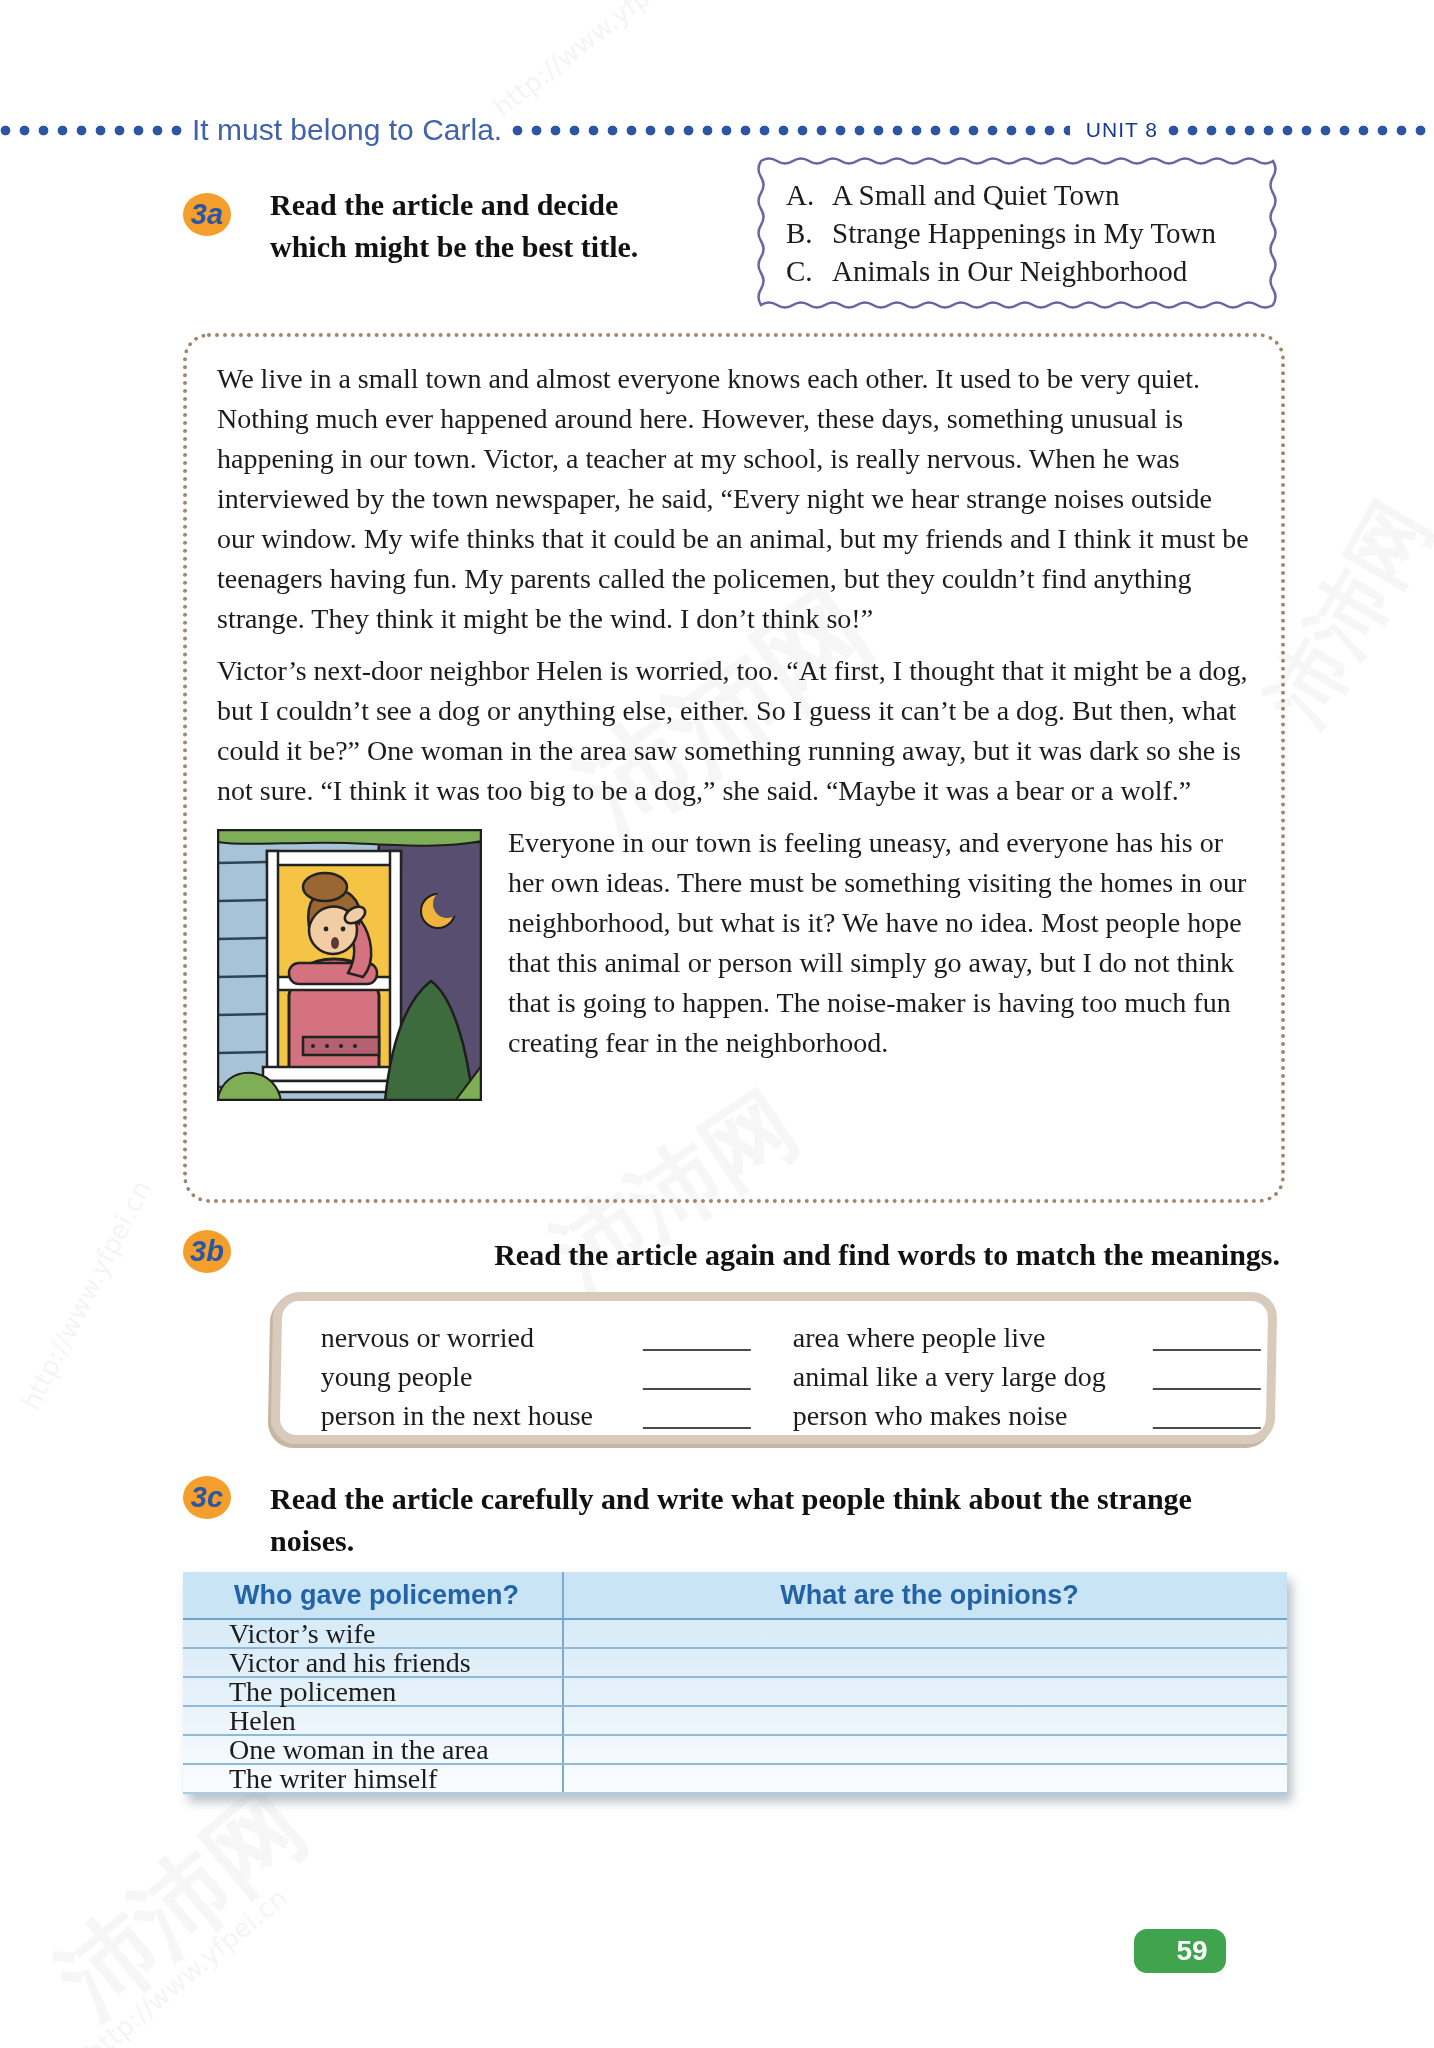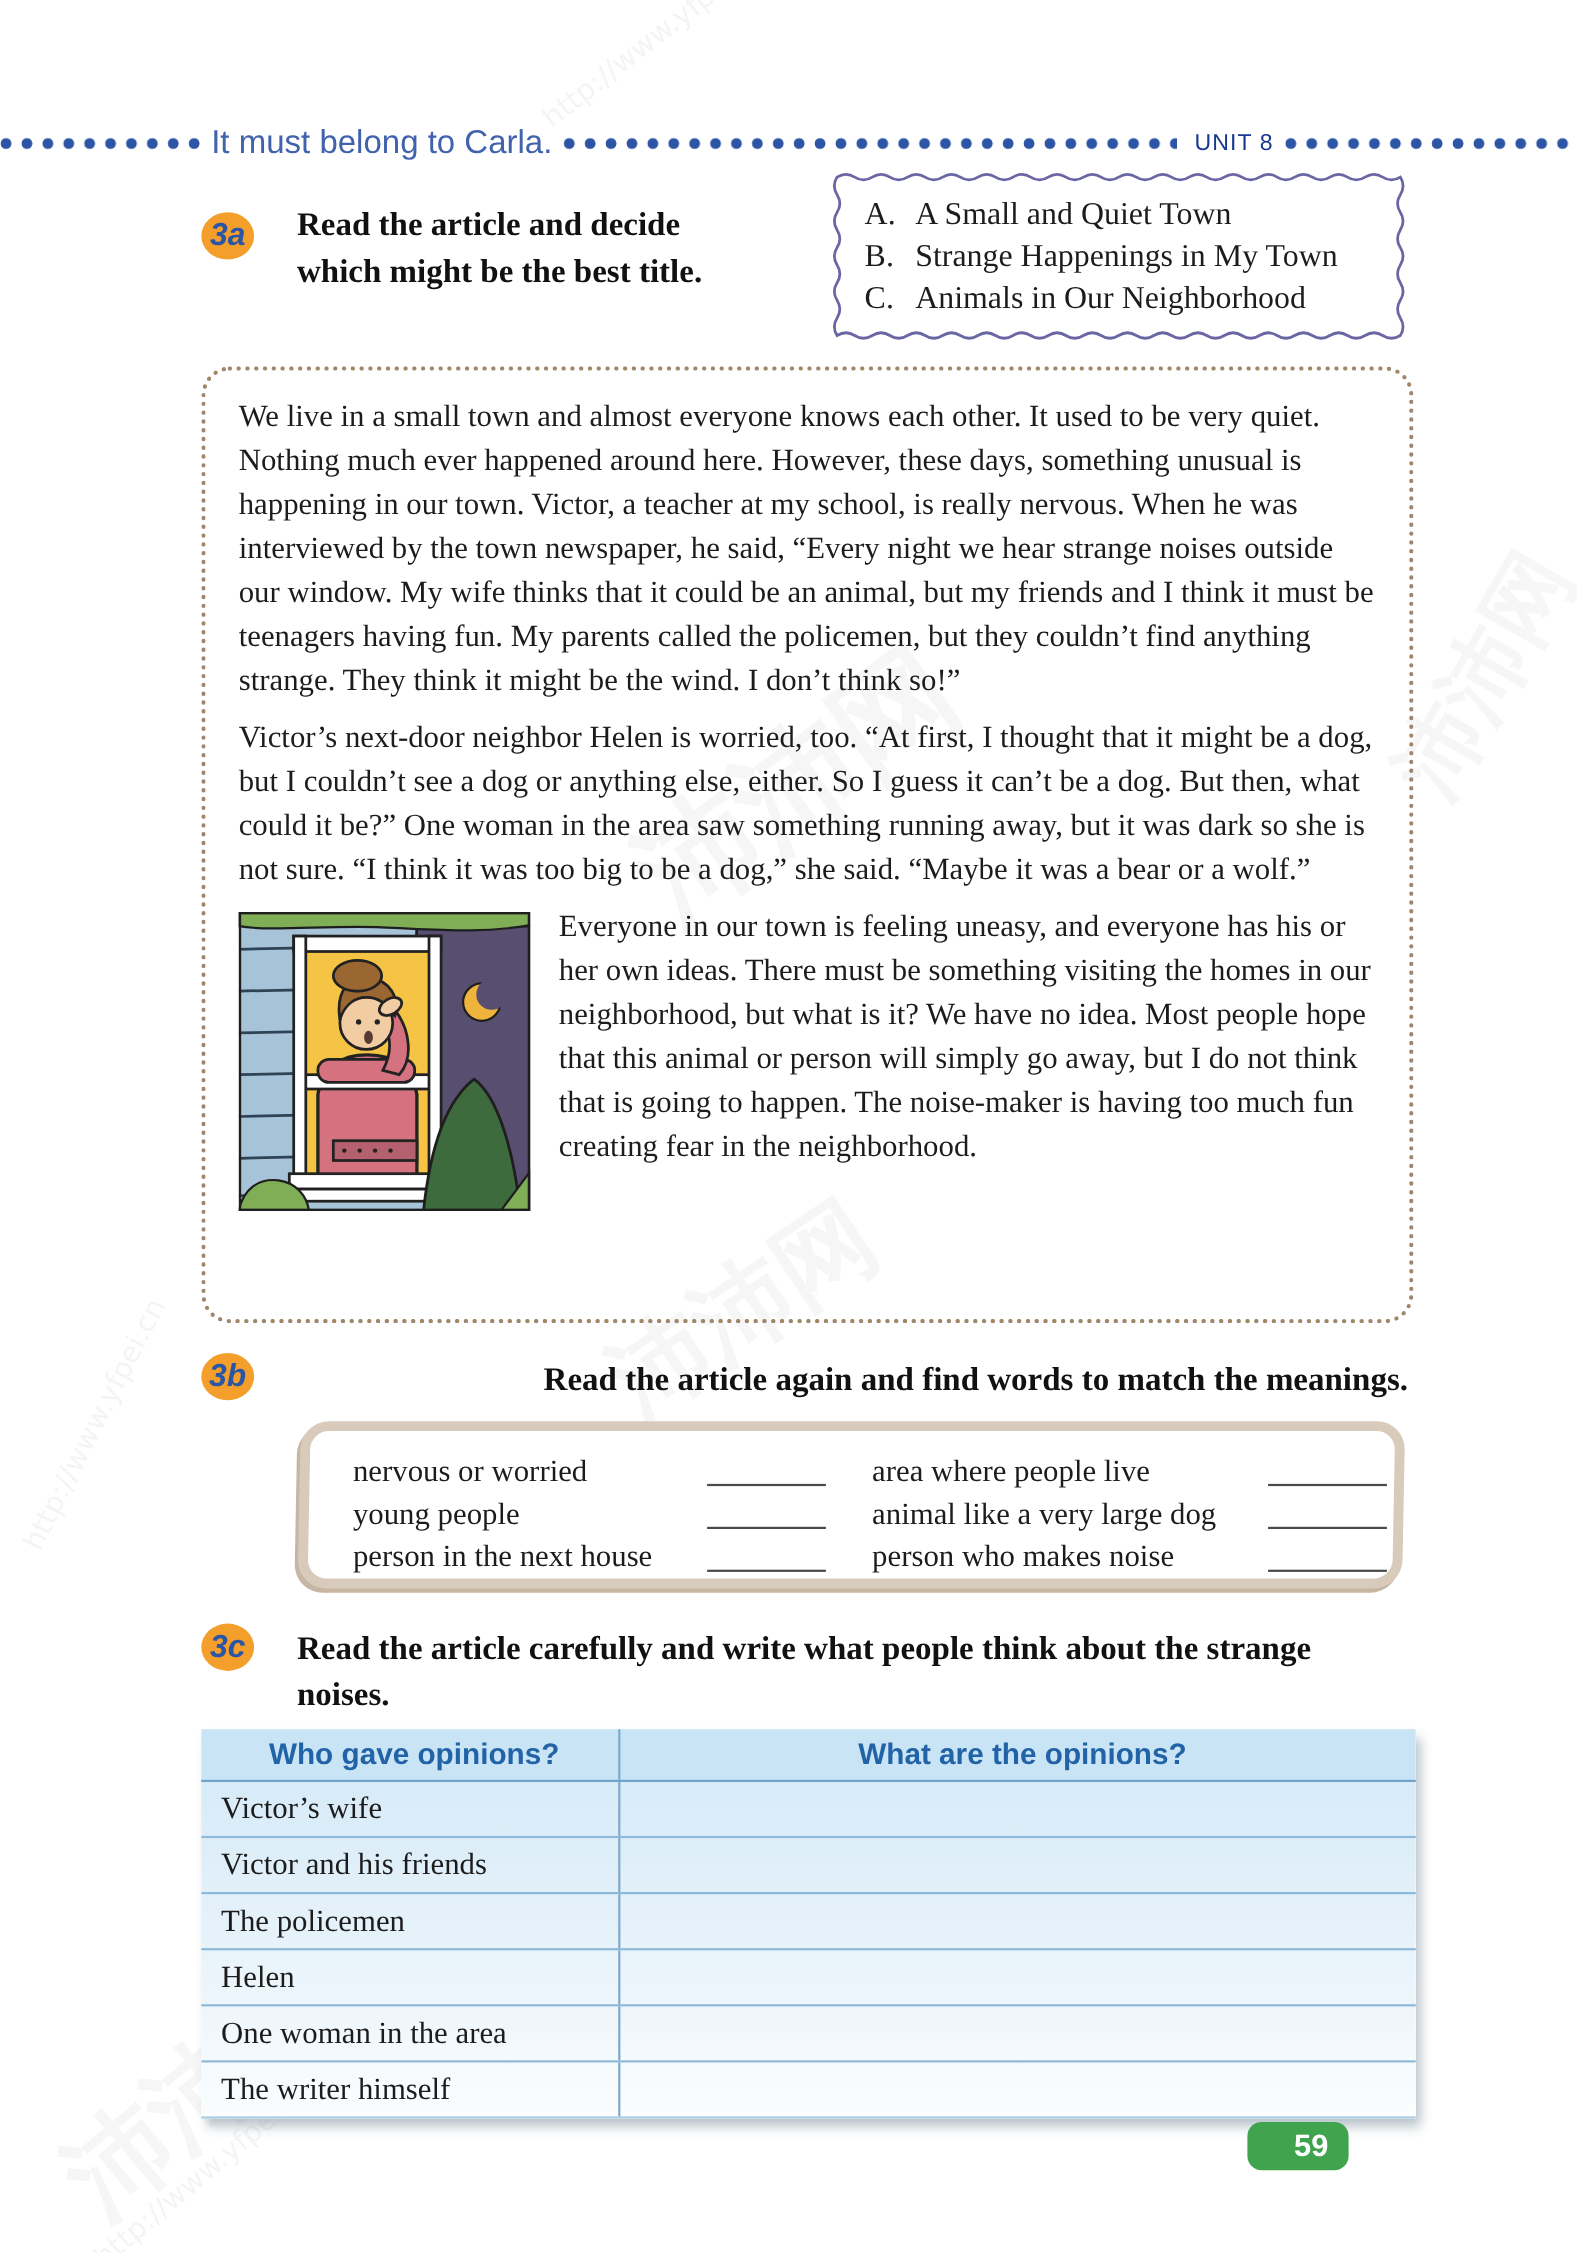--- a/index.html
+++ b/index.html
@@ -59,21 +59,21 @@
   .trow{display:grid;grid-template-columns:381px 1fr;}
   .thead{background:#c9e5f5;border-bottom:2px solid #6fa3c8;}
   .thead .tcell{justify-content:center;font-family:"Liberation Sans","DejaVu Sans",sans-serif;
                 font-weight:bold;font-size:27px;color:#2263a7;}
   .tbody{background:linear-gradient(180deg,#d7ebf8 0%,#e6f2fa 45%,#fbfdfe 100%);}
   .tbody .trow{border-bottom:2px solid #8fb9d8;}
   .tbody .trow:last-child{border-bottom:2px solid #a9cce2;}
   .tcell{display:flex;align-items:center;height:46px;padding:0 10px 0 18px;box-sizing:border-box;
          font-size:28px;}
   .tcell.col1{border-right:2px solid #7fa8cb;}
-  .tbody .tcell{height:49px;}
+  .tbody .tcell{height:27px;margin-left:28px;}
   .handwriting{font-family:"DejaVu Sans",sans-serif;font-size:26px;letter-spacing:.4px;color:#1d1d1d;
                padding-left:14px;}
 
   
   .page-number{position:absolute;left:1134px;top:1929px;width:68px;height:44px;border-radius:13px;
                background:#3fa44d;color:#fff;display:flex;align-items:center;justify-content:center;
                font:bold 28px "Liberation Sans","DejaVu Sans",sans-serif;padding-left:24px;}
 </style>
 </head>
 <body>
@@ -198,21 +198,21 @@
       <span>person who makes noise</span>
       <span class="answer-blank"></span>
     </div>
   </div>
 
   <div class="badge" style="left:183px;top:1476px;">3c</div>
   <div class="instruction" style="left:270px;top:1478px;width:1012px;">Read the article carefully and write what people think about the strange noises.</div>
 
   <div class="opinions-table">
     <div class="trow thead">
-      <div class="tcell col1">Who gave opinions?</div>
+      <div class="tcell col1">Who gave policemen?</div>
       <div class="tcell">What are the opinions?</div>
     </div>
     <div class="tbody">
       <div class="trow">
         <div class="tcell col1">Victor’s wife</div>
       </div>
       <div class="trow">
         <div class="tcell col1">Victor and his friends</div>
         <div class="tcell handwriting"></div>
       </div>

